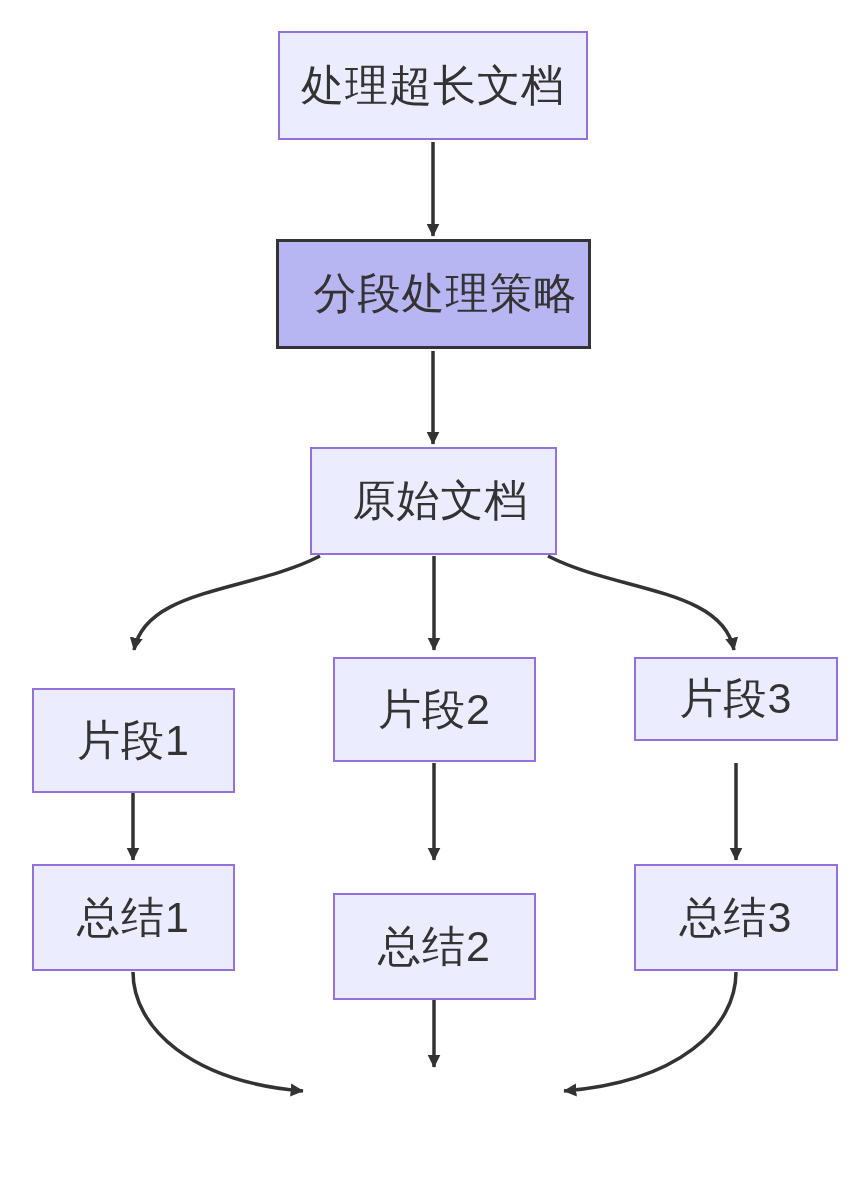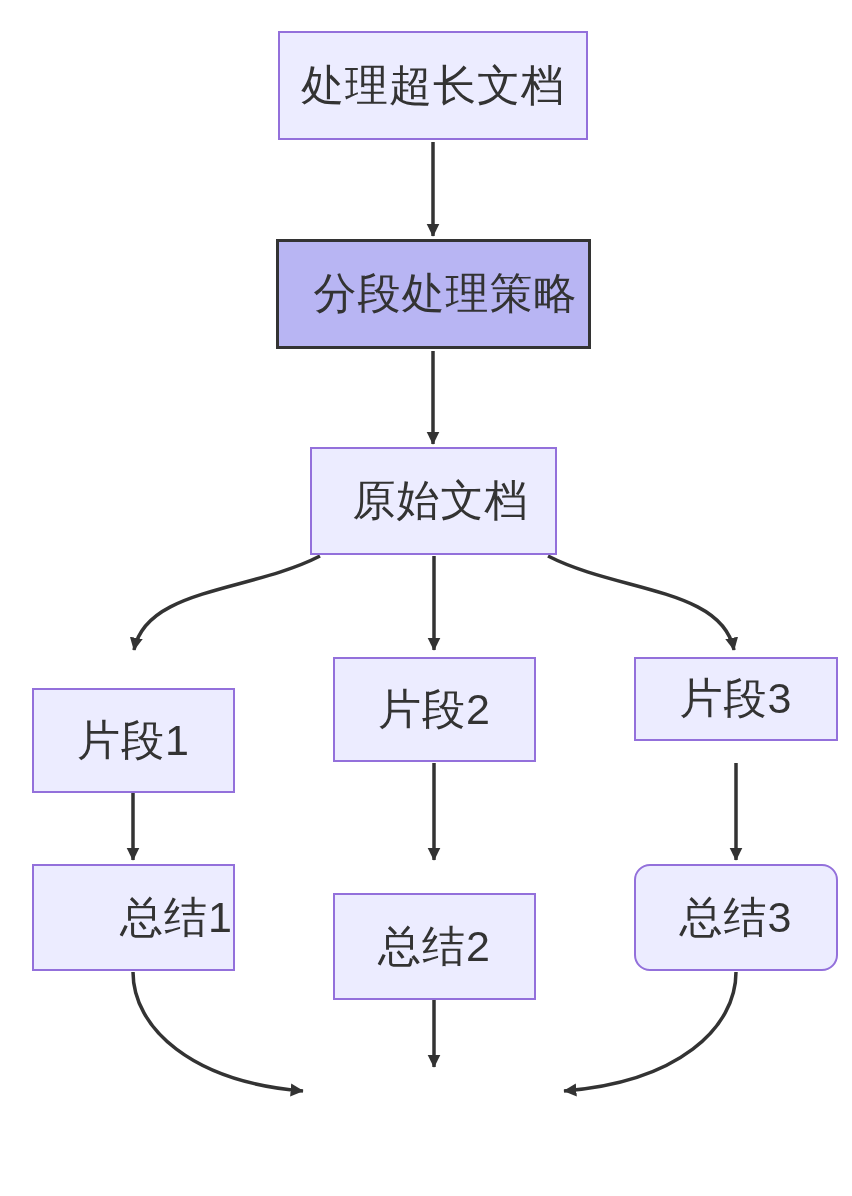--- a/index.html
+++ b/index.html
@@ -92,23 +92,23 @@
   </div>
   <div class="node default" style="left:32px;  top:657px;  width:203px; height:105px;margin-top:31px;">
     <span>片段1</span>
   </div>
   <div class="node default" style="left:333px; top:657px;  width:203px; height:105px;">
     <span>片段2</span>
   </div>
   <div class="node default" style="left:634px; top:657px;  width:204px; height:84px;">
     <span>片段3</span>
   </div>
-  <div class="node default" style="left:32px;  top:864px;  width:203px; height:107px;justify-content:flex-end;">
+  <div class="node default" style="left:32px;  top:864px;  width:203px; height:107px;">
     <span>总结1</span>
   </div>
   <div class="node default" style="left:333px; top:864px;  width:203px; height:107px;margin-top:29px;">
     <span>总结2</span>
   </div>
-  <div class="node default" style="left:634px; top:864px;  width:204px; height:107px;border-radius:16px;">
+  <div class="node default" style="left:634px; top:864px;  width:204px; height:107px;">
     <span>总结3</span>
   </div>
 
 </div>
 
 </body></html>

